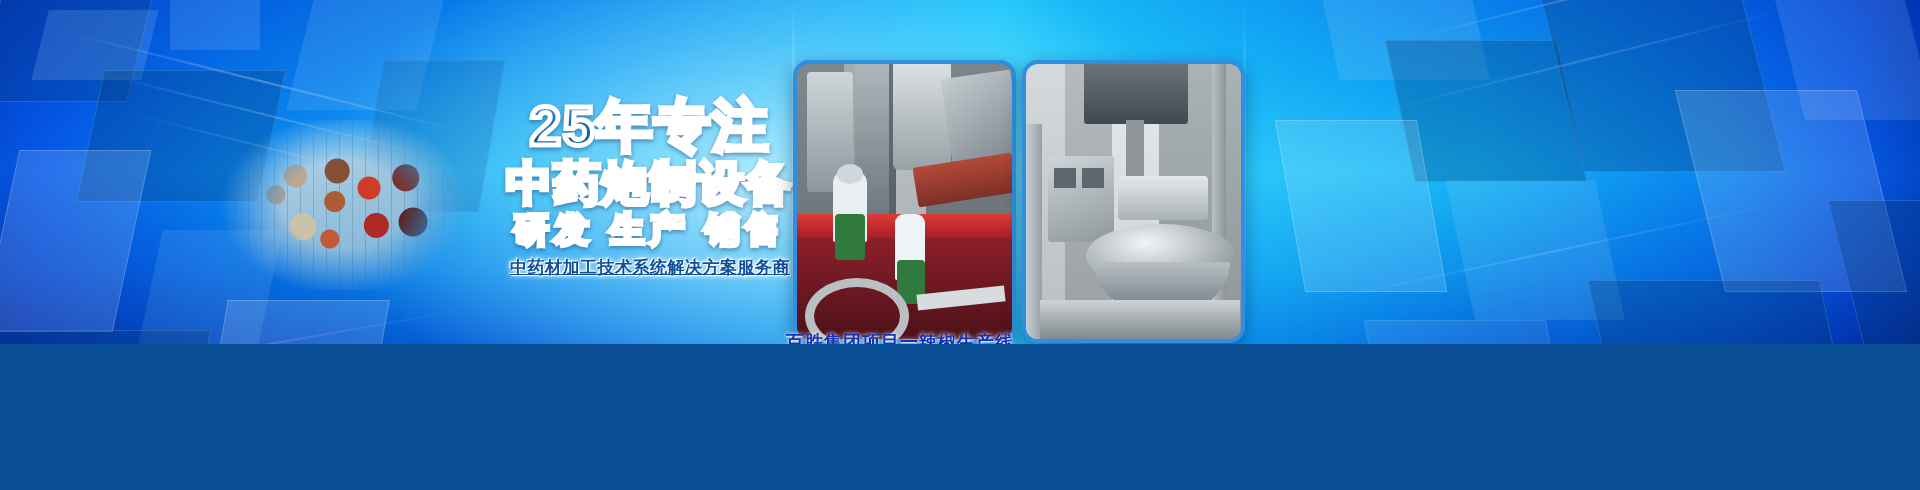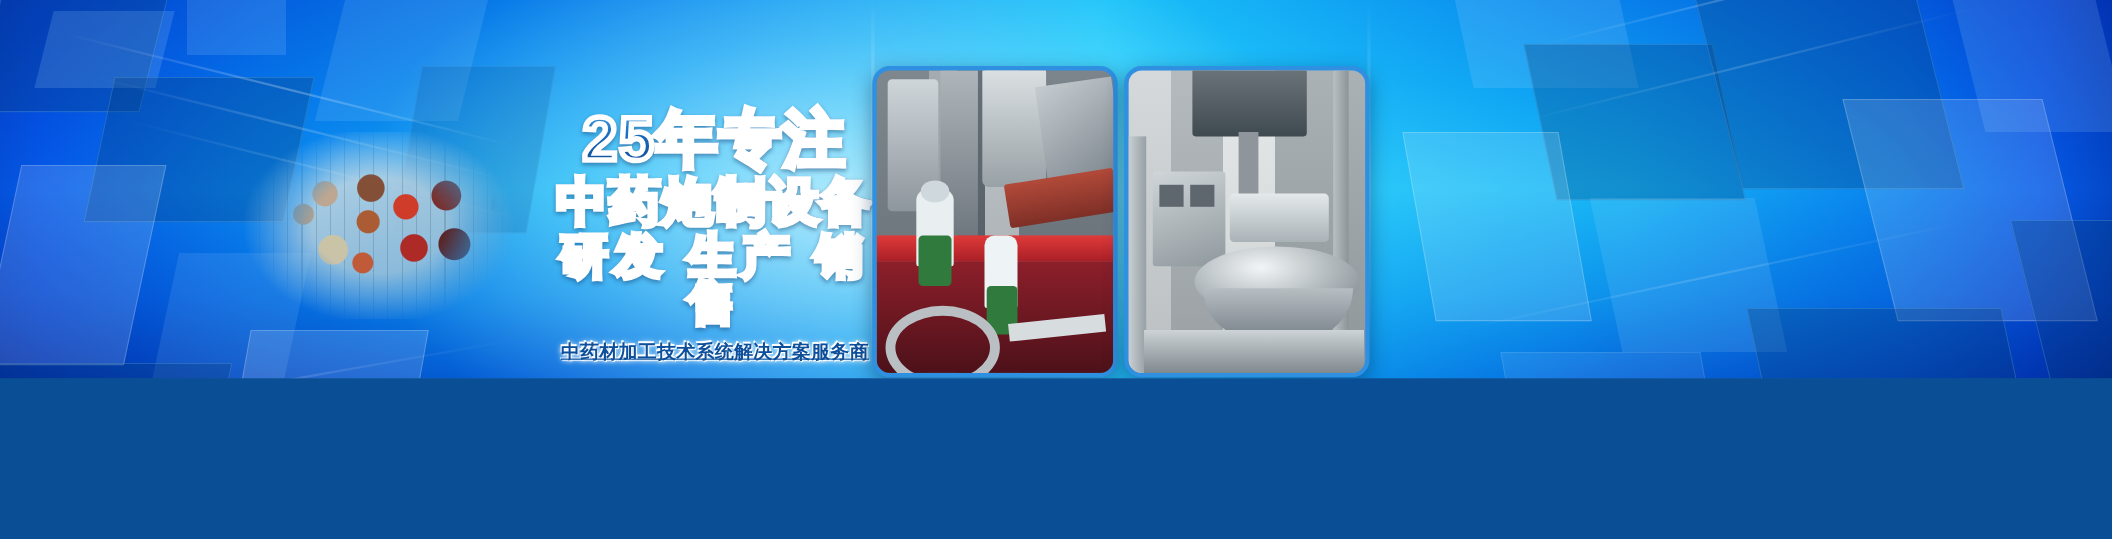--- a/index.html
+++ b/index.html
@@ -56,21 +56,21 @@
   #copy{position:absolute;left:490px;top:98px;width:320px;text-align:center;}
   .hl{
     font-weight:bold;letter-spacing:2px;line-height:1;
     background:linear-gradient(180deg,#4aa9e8 0%,#1866b8 48%,#0d4a94 100%);
     -webkit-background-clip:text;background-clip:text;color:transparent;
     -webkit-text-stroke:5px #ffffff;paint-order:stroke fill;
     filter:drop-shadow(0 2px 2px rgba(10,55,105,.45));
   }
   .hl1{font-size:56px;}
   .hl2{font-size:46px;margin-top:6px;}
-  .hl3{font-size:43px;margin-top:6px;letter-spacing:6px;}
+  .hl3{font-size:34px;margin-top:6px;letter-spacing:6px;}
   .tagline{
     margin-top:10px;font-size:17px;font-weight:bold;color:#0d4f9b;letter-spacing:.5px;
     text-shadow:0 0 4px #fff,0 0 7px #fff,1px 1px 0 #fff,-1px -1px 0 #fff;
     text-decoration:underline;
   }
   .body-copy{
     margin-top:12px;font-size:17.5px;color:#16314f;line-height:28px;letter-spacing:.3px;
     text-shadow:0 1px 2px rgba(255,255,255,.7);
   }
 
@@ -170,14 +170,15 @@
     <div class="ph" style="left:186px;top:0px;width:14px;height:275px;background:linear-gradient(90deg,#b9c0c4,#8c9499);"></div>
     <div class="ph" style="left:22px;top:92px;width:66px;height:86px;background:linear-gradient(160deg,#cfd5d8,#8f989d);border-radius:3px;"></div>
     <div class="ph" style="left:28px;top:104px;width:22px;height:20px;background:#5d676d;"></div>
     <div class="ph" style="left:56px;top:104px;width:22px;height:20px;background:#5d676d;"></div>
     <div class="ph" style="left:92px;top:112px;width:90px;height:44px;background:linear-gradient(180deg,#e4e9eb,#a9b2b7);border-radius:4px;"></div>
     <div class="ph" style="left:60px;top:160px;width:150px;height:64px;background:radial-gradient(ellipse at 40% 30%,#f2f5f6,#9aa3a8 70%,#6f787e);border-radius:50%;"></div>
     <div class="ph" style="left:68px;top:198px;width:136px;height:46px;background:linear-gradient(180deg,#b6bec2,#79828a);border-radius:0 0 60px 60px;"></div>
     <div class="ph" style="left:14px;top:236px;width:200px;height:40px;background:linear-gradient(180deg,#cdd3d6,#7e878d);"></div>
   </div>
 
+  <div class="caption" id="cap1">百胜集团项目一辣椒生产线</div>
 
 </div>
 
 </body></html>

